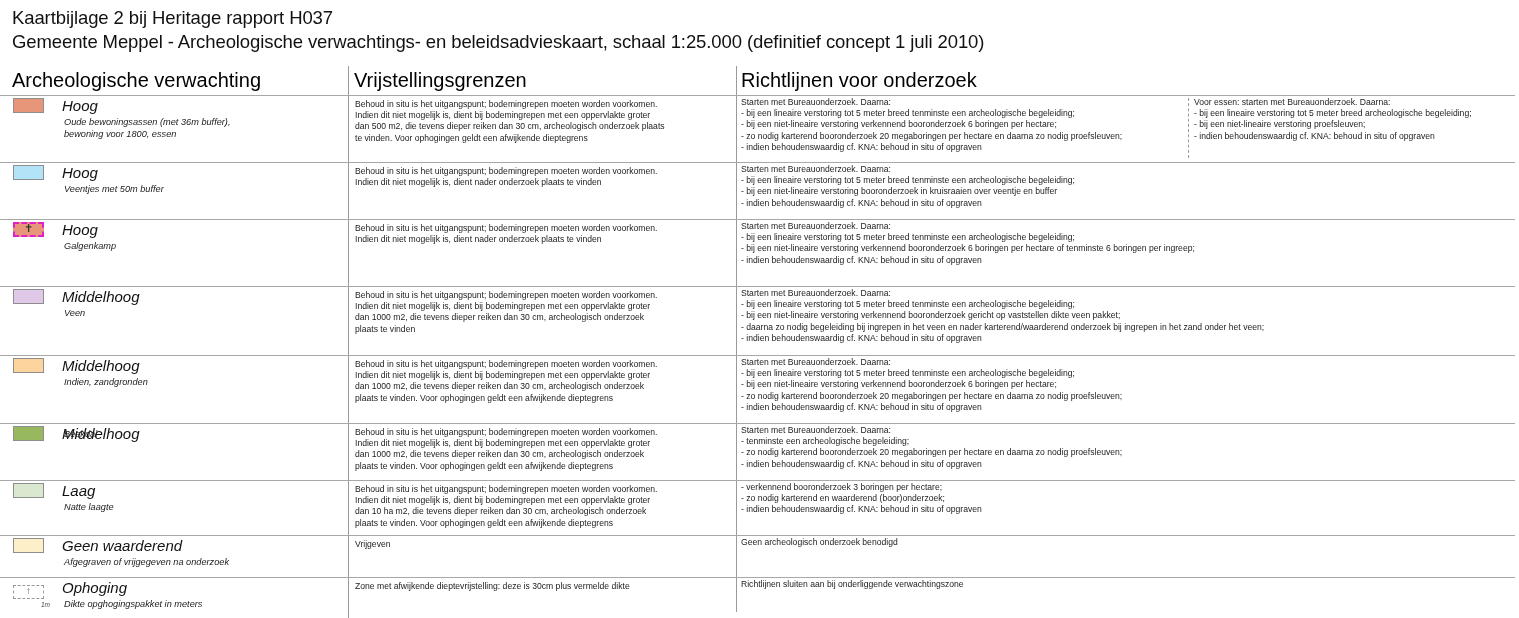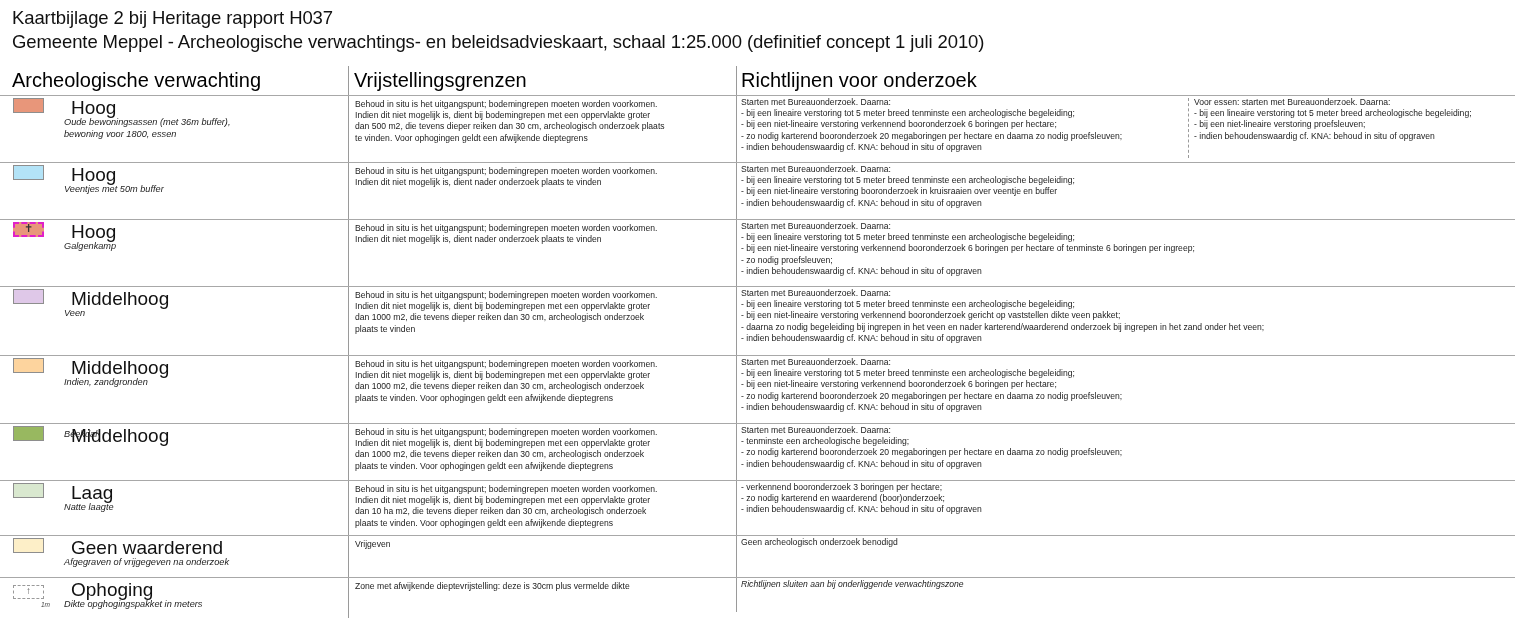--- a/index.html
+++ b/index.html
@@ -6,21 +6,21 @@
   body { width:1519px; height:618px; position:relative; overflow:hidden;
          font-family:"Liberation Sans", sans-serif; color:#1a1a1a; }
   .title { position:absolute; left:12px; font-size:18.5px; color:#111; white-space:nowrap; letter-spacing:-0.1px; }
   #t1 { top:7px; }
   #t2 { top:31px; }
   .colhead { position:absolute; top:69px; font-size:20px; color:#000000; white-space:nowrap; }
   .vline { position:absolute; width:1px; background:#9a9a9a; }
   .hline { position:absolute; height:1px; background:#a8a8a8; }
   .dashv { position:absolute; width:0; border-left:1px dashed #9a9a9a; }
   .swatch { position:absolute; left:13px; width:31px; height:15px; box-sizing:border-box; border:1px solid #8e8e8e; }
-  .lvl { position:absolute; left:71px; font-size:19px; color:#111; white-space:nowrap; }
+  .lvl { position:absolute; left:62px; font-size:15px; color:#111; white-space:nowrap;font-style:italic; }
   .desc { position:absolute; left:64px; font-size:9.2px; font-style:italic; color:#222; white-space:nowrap; line-height:12px; }
   .cell { position:absolute; font-size:8.6px; line-height:11.2px; color:#222; white-space:nowrap; }
   .cell div { white-space:nowrap; }
   .cross { position:absolute; left:0; right:0; top:-2px; text-align:center; font-size:11px; color:#333; }
   .oph { position:absolute; left:13px; width:31px; height:14px; box-sizing:border-box; border:1px dashed #9a9a9a; background:#fff; }
   .oph .arrow { position:absolute; left:0; right:0; top:-1px; text-align:center; font-size:10px; color:#555; }
   .onem { position:absolute; left:41px; top:601px; font-size:6.5px; font-style:italic; color:#444; }
 </style>
 </head>
 <body>
@@ -82,21 +82,20 @@
     <div class="lvl" style="top:221px;">Hoog</div>
     <div class="desc" style="top:240px;">Galgenkamp</div>
     <div class="cell" style="left:355px; top:223px;">
       <div>Behoud in situ is het uitgangspunt; bodemingrepen moeten worden voorkomen.</div>
       <div>Indien dit niet mogelijk is, dient nader onderzoek plaats te vinden</div>
     </div>
     <div class="cell" style="left:741px; top:221px;">
       <div>Starten met Bureauonderzoek. Daarna:</div>
       <div>- bij een lineaire verstoring tot 5 meter breed tenminste een archeologische begeleiding;</div>
       <div>- bij een niet-lineaire verstoring verkennend booronderzoek 6 boringen per hectare of tenminste 6 boringen per ingreep;</div>
-      <div>- zo nodig proefsleuven;</div>
       <div>- indien behoudenswaardig cf. KNA: behoud in situ of opgraven</div>
     </div>
     <div class="hline" style="left:0; top:286px; width:1515px;"></div>
     <div class="swatch" style="top:289px; background:#dfc8e8;"></div>
     <div class="lvl" style="top:288px;">Middelhoog</div>
     <div class="desc" style="top:307px;">Veen</div>
     <div class="cell" style="left:355px; top:290px;">
       <div>Behoud in situ is het uitgangspunt; bodemingrepen moeten worden voorkomen.</div>
       <div>Indien dit niet mogelijk is, dient bij bodemingrepen met een oppervlakte groter</div>
       <div>dan 1000 m2, die tevens dieper reiken dan 30 cm, archeologisch onderzoek</div>
@@ -170,16 +169,16 @@
     <div class="hline" style="left:0; top:577px; width:1515px;"></div>
     <div class="oph" style="top:585px;">
       <span class="arrow">↑</span>
     </div>
     <div class="onem">1m</div>
     <div class="lvl" style="top:579px;">Ophoging</div>
     <div class="desc" style="top:598px;">Dikte opghogingspakket in meters</div>
     <div class="cell" style="left:355px; top:581px;">
       <div>Zone met afwijkende dieptevrijstelling: deze is 30cm plus vermelde dikte</div>
     </div>
-    <div class="cell" style="left:741px; top:579px;font-style:italic;">
+    <div class="cell" style="left:741px; top:579px;">
       <div>Richtlijnen sluiten aan bij onderliggende verwachtingszone</div>
     </div>
   </div>
 
 </body></html>

